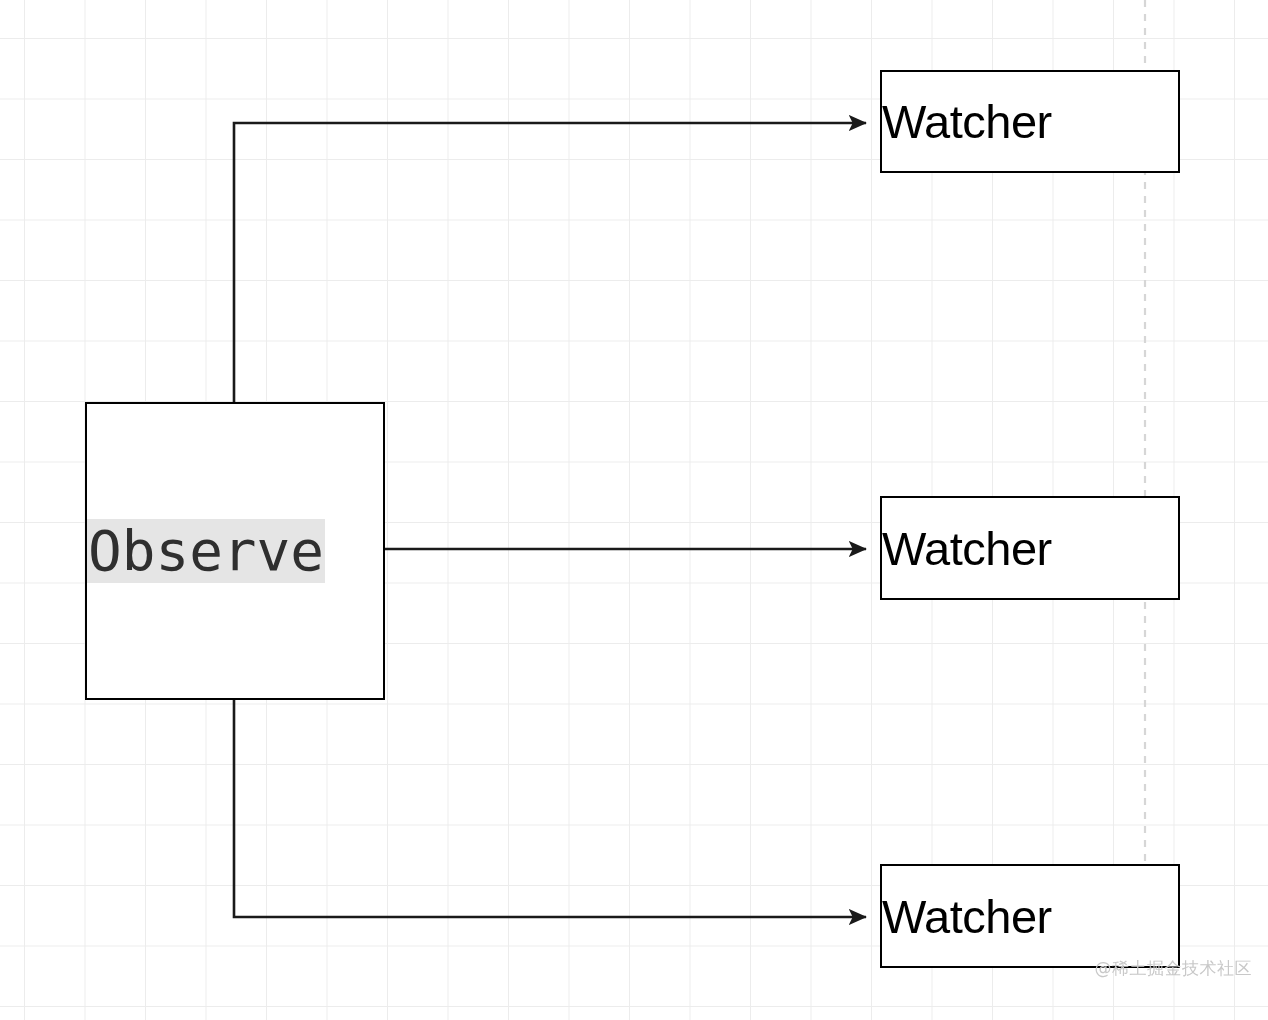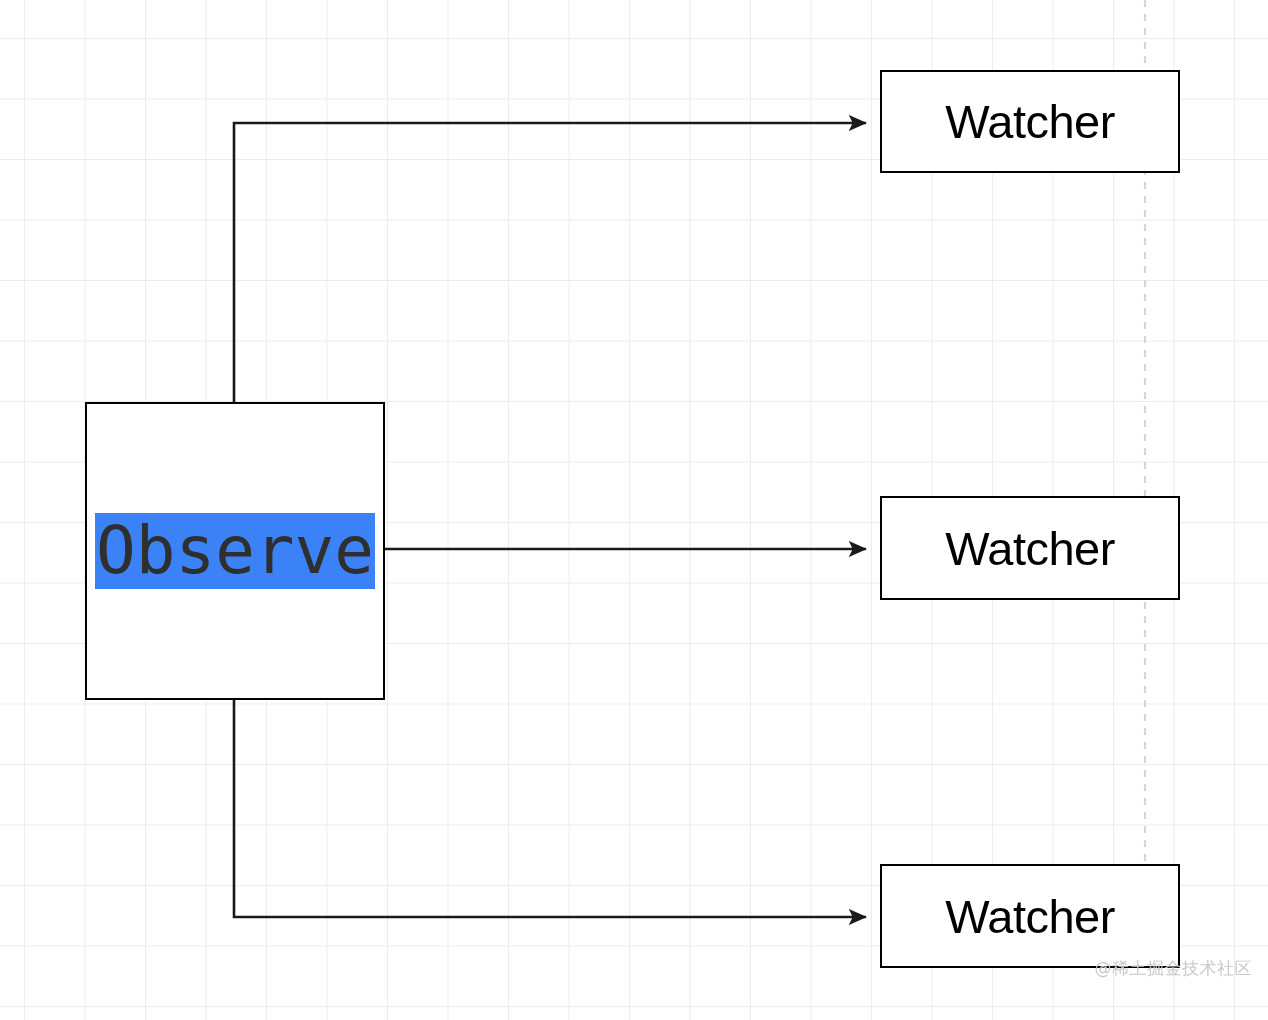--- a/index.html
+++ b/index.html
@@ -27,36 +27,35 @@
     width: 1268px;
     height: 1020px;
   }
   .node-box {
     position: absolute;
     box-sizing: border-box;
     background: #ffffff;
     border: 2px solid #000000;
     display: flex;
     align-items: center;
-    justify-content: center;
   }
   .watcher-label {
     font-family: "Liberation Sans", sans-serif;
     font-size: 47px;
     line-height: 1;
     color: #000000;
     letter-spacing: -0.5px;
     white-space: nowrap;
   }
   .observe-label {
     font-family: "DejaVu Sans Mono", "Liberation Mono", monospace;
-    font-size: 66px;
+    font-size: 56px;
     line-height: 1.16;
     color: #2f2f2f;
-    background: #3b82f6;
+    background: #e5e5e5;
     white-space: nowrap;
     padding: 0 1px;
   }
   #watermark {
     position: absolute;
     right: 16px;
     bottom: 40px;
     font-family: "DejaVu Sans", sans-serif;
     font-size: 17px;
     color: #c8c8c8;

